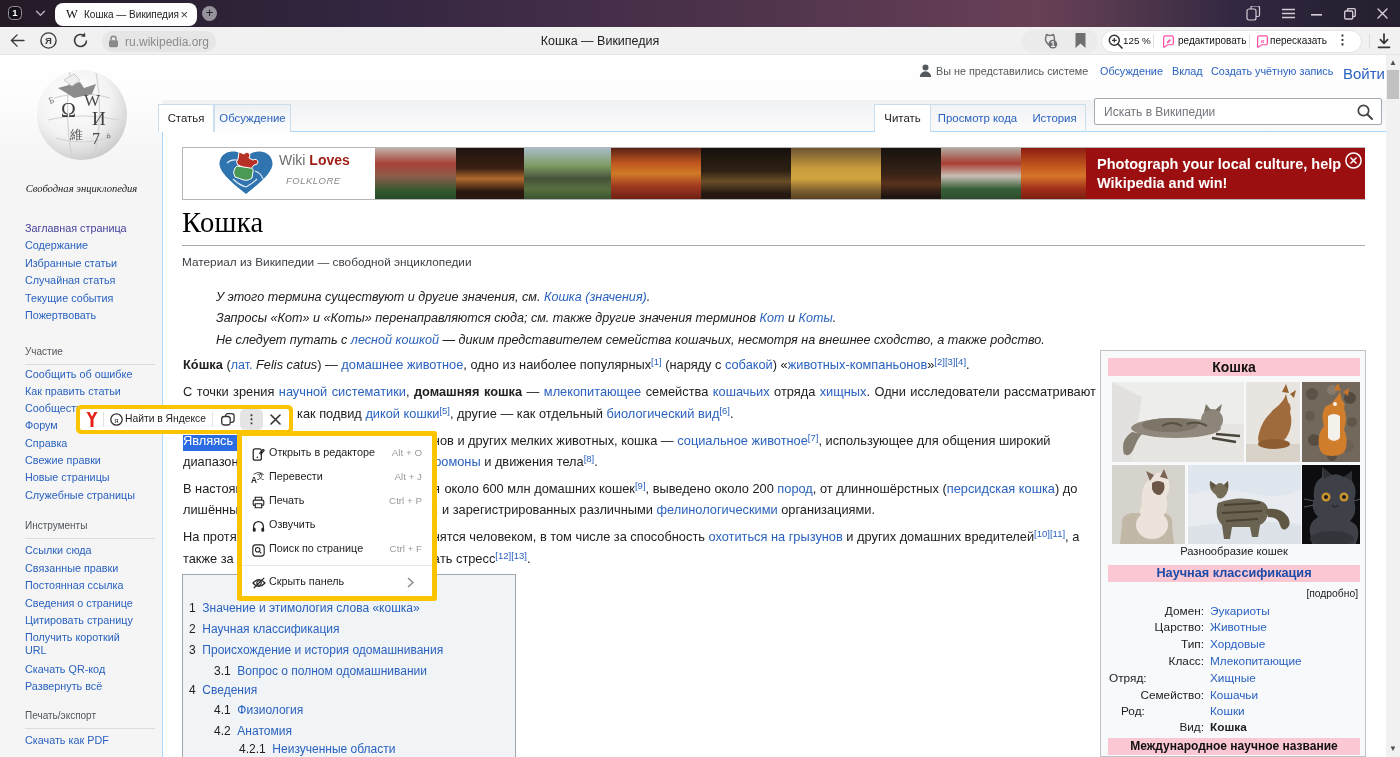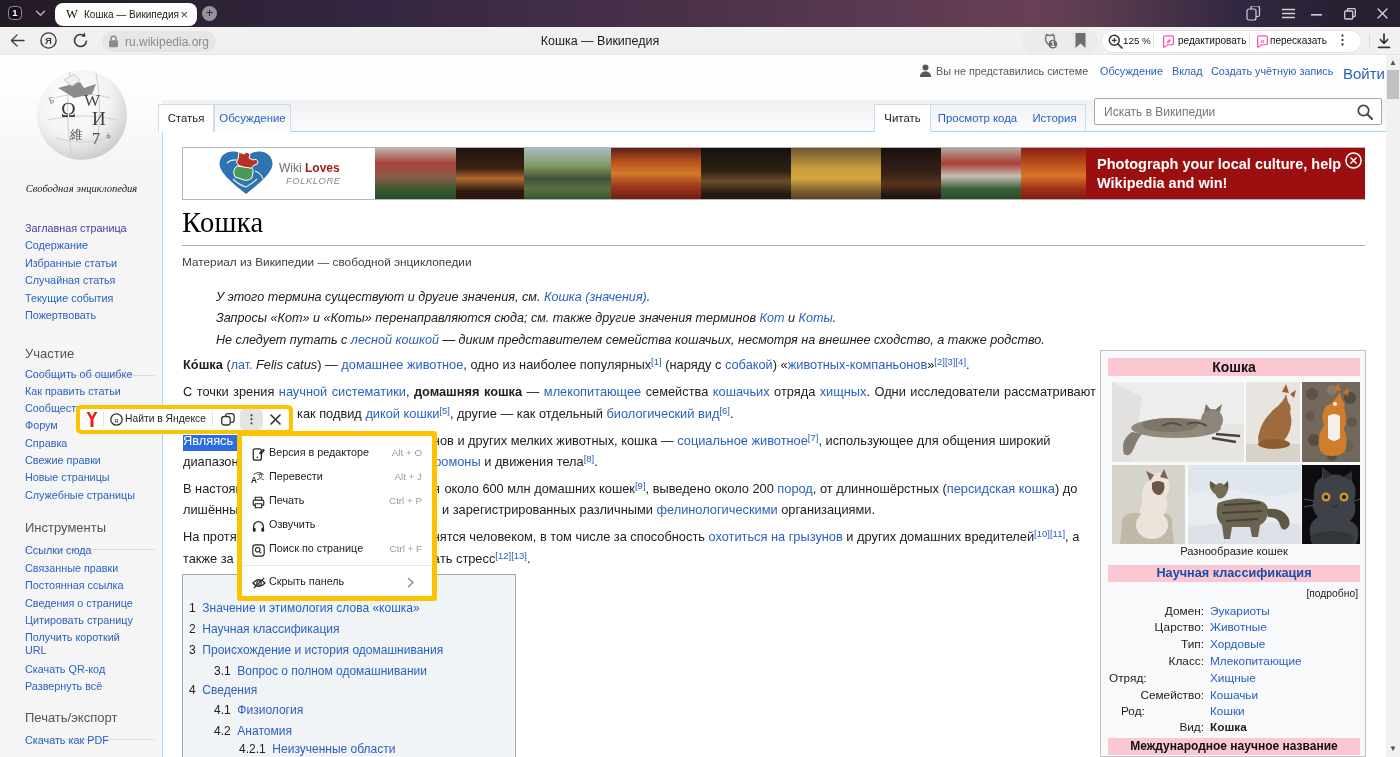--- a/index.html
+++ b/index.html
@@ -24,21 +24,21 @@
 #rgroup { position:absolute; left:1101px; top:3px; width:261px; height:23px; background:#fff; border:1px solid #e4e2e4; border-radius:12px; }
 #lgroup { position:absolute; left:1022px; top:3px; width:76px; height:23px; background:#ecebec; border-radius:12px; }
 
 #page { position:absolute; left:0; top:55px; width:1400px; height:702px; background:linear-gradient(180deg,#ffffff 0px,#fdfdfd 40px,#f5f5f5 110px,#f5f5f5 702px); }
 #headband { position:absolute; left:162px; top:45px; width:1224px; height:31px; background:linear-gradient(180deg,#f0f1f3 0%,#fbfbfc 100%); }
 #contentbg { position:absolute; left:162px; top:76px; width:1224px; height:626px; background:#fff; border-left:1px solid #a7d7f9; border-top:1px solid #a7d7f9; }
 #pscroll { position:absolute; left:1386px; top:0px; width:14px; height:702px; background:#f1f1f1; }
 #pthumb { position:absolute; left:1387px; top:15px; width:12px; height:29px; background:#c1c1c1; }
 .sarrow { position:absolute; left:1386px; width:14px; height:14px; color:#505050; font-size:8px; text-align:center; line-height:14px; }
 .sb { font-size:10.8px; line-height:14px; white-space:nowrap; }
-.sbh { font-size:13px; color:#4f565c; width:130px; border-bottom:1px solid #dcdcdc; padding-bottom:14px; }
+.sbh { font-size:10px; color:#4f565c; width:130px; border-bottom:1px solid #dcdcdc; padding-bottom:7px; }
 .ln { position:absolute; white-space:nowrap; font-size:12.8px; color:#202122; line-height:21.5px; }
 .hat { font-style:italic; font-size:12.6px; }
 .selw { color:#fff; position:relative; z-index:1; }
 .selw::before { content:""; position:absolute; left:0; right:0; top:2px; bottom:-3.5px; background:#2c6ce3; z-index:-1; }
 sup { font-size:9px; vertical-align:baseline; position:relative; top:-4px; line-height:0; }
 sup a { font-size:9.5px; }
 .toc-l { position:absolute; white-space:nowrap; font-size:12px; color:#202122; }
 .ib { position:absolute; font-size:11.8px; white-space:nowrap; }
 .menu-row { position:absolute; height:24px; font-size:10.8px; color:#1d1d1f; white-space:nowrap; }
 .menu-sc { position:absolute; right:0px; font-size:9.8px; color:#9b9b9b; }
@@ -208,21 +208,21 @@
 <div class="abs sb" style="left:25px;top:677.5px"><a>Скачать как PDF</a></div>
 <div class="abs sb" style="left:25px;top:700px"><a>Версия для печати</a></div>
 
 <div class="abs" style="left:182px;top:92px;width:1183px;height:53px;border:1px solid #b6b6b6;background:#fff">
   <svg class="abs" style="left:34px;top:3px" width="58" height="46" viewBox="0 0 58 46">
     <path d="M29 7 C24 -1 9 -2 4 7 C-1 16 6 25 29 43 C52 25 59 16 54 7 C49 -2 34 -1 29 7 Z" fill="#2f74ae"></path>
     <path d="M22 1 L27 3 Q29 0 32 2 Q34 4 32 7 L36 9 Q40 7 41 11 Q41 14 37 14 L33 19 L21 14 Q18 11 21 8 Z" fill="#b63226" stroke="#fff" stroke-width="1"></path>
     <path d="M20 15 L33 17 Q37 17 36 21 L35 27 Q30 31 24 28 L18 26 Q15 21 18 17 Z" fill="#4a9a55" stroke="#fff" stroke-width="1"></path>
     <path d="M10 12 Q14 8 20 9 M38 20 Q44 22 46 28 M16 28 Q22 34 29 36 M29 36 Q36 32 40 28" stroke="#ffffff" stroke-width="1.2" fill="none" opacity="0.85"></path>
   </svg>
-  <div class="abs" style="left:96px;top:13px;font-size:12px;color:#6d6d6d">Wiki <b style="color:#9f1d15">Loves</b></div>
+  <div class="abs" style="left:96px;top:4px;font-size:14px;color:#6d6d6d">Wiki <b style="color:#9f1d15">Loves</b></div>
   <div class="abs" style="left:103px;top:27px;font-size:9.5px;color:#888;font-style:italic;letter-spacing:0.5px">FOLKLORE</div>
   <div class="abs" style="left:192px;top:0;width:711px;height:51px;display:flex">
     <div style="width:81px;background:linear-gradient(180deg,#c0b2a8 0%,#a8433a 30%,#8d5c4a 55%,#30582f 85%,#284a28 100%)"></div>
     <div style="width:68px;background:linear-gradient(180deg,#201410 0%,#3a2013 40%,#b06a2c 60%,#2a1710 85%)"></div>
     <div style="width:87px;background:linear-gradient(180deg,#a8bcc8 0%,#7e9a62 35%,#45523a 60%,#58703f 80%,#3c5430 100%)"></div>
     <div style="width:90px;background:linear-gradient(180deg,#5a2214 0%,#c1571f 30%,#d07a28 50%,#a03820 75%,#6e2013 100%)"></div>
     <div style="width:90px;background:linear-gradient(180deg,#16100c 0%,#2e2114 45%,#6a4d28 65%,#241811 90%)"></div>
     <div style="width:90px;background:linear-gradient(180deg,#6e5632 0%,#c89b3c 40%,#d1a53e 60%,#7a5c30 85%,#584020 100%)"></div>
     <div style="width:60px;background:linear-gradient(180deg,#17120e 0%,#372217 50%,#58321c 70%,#1f1410 95%)"></div>
     <div style="width:80px;background:linear-gradient(180deg,#b3a89e 0%,#a83f33 30%,#c8beb4 55%,#386038 80%,#2c4c2c 100%)"></div>
@@ -389,21 +389,21 @@
 </div>
 
 <div class="abs" style="left:237px;top:431px;width:200px;height:170px;background:#fbc300;border-radius:3px">
   <div class="abs" style="left:5px;top:5px;width:190px;height:160px;background:#fff">
     <div class="menu-row" style="left:10px;top:5.5px;width:170px">
       <svg class="abs" style="left:0px;top:6px" width="13" height="13" viewBox="0 0 16 16">
             <rect x="1.5" y="1" width="10" height="14" rx="2.5" fill="none" stroke="#222" stroke-width="1.5"></rect>
             <circle cx="6.5" cy="11.5" r="1" fill="#222"></circle>
             <path d="M9 7 L14 1.5 M14 1.5 L15 3 L10.5 8" stroke="#222" stroke-width="1.4" fill="none"></path>
           </svg>
-      <span class="abs" style="left:17px;top:4.5px">Версия в редакторе</span>
+      <span class="abs" style="left:17px;top:4.5px">Открыть в редакторе</span>
           <span class="menu-sc" style="top:5px">Alt + O</span>
     </div>
     <div class="menu-row" style="left:10px;top:29.5px;width:170px">
       <svg class="abs" style="left:-1px;top:5px" width="15" height="14" viewBox="0 0 18 17">
             <text x="0" y="15" font-size="10" font-weight="bold" fill="#222" font-family="Liberation Sans">A</text>
             <text x="7" y="10" font-size="9.5" fill="#222" font-family="Liberation Sans">文</text>
             <path d="M3 4 Q8 0 14 3" stroke="#222" stroke-width="1" fill="none"></path>
           </svg>
       <span class="abs" style="left:17px;top:4.5px">Перевести</span>
           <span class="menu-sc" style="top:5px">Alt + J</span>

